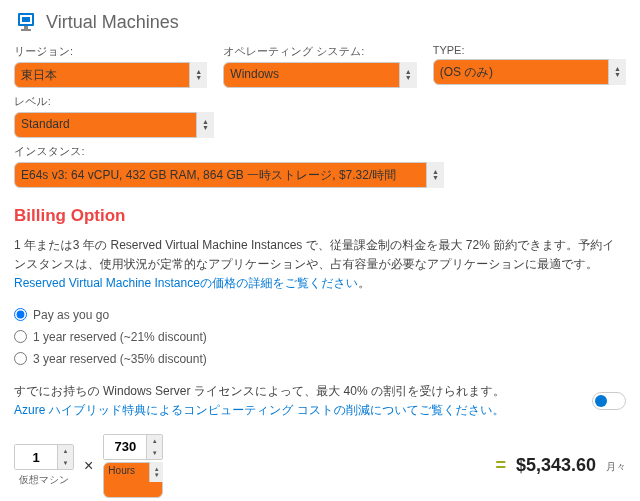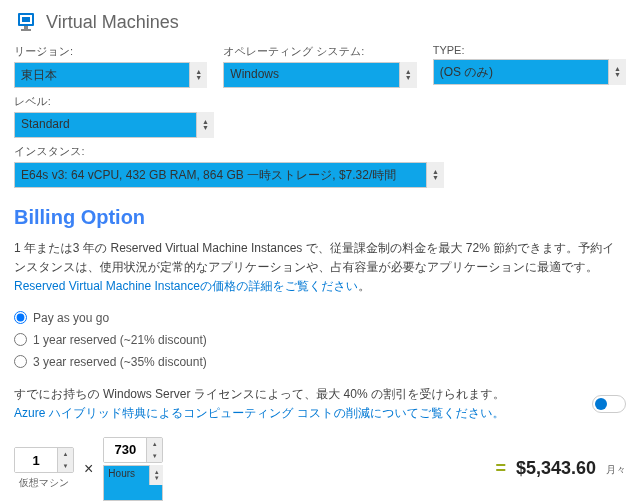--- a/index.html
+++ b/index.html
@@ -4,23 +4,23 @@
 <style>
 * { box-sizing: border-box; margin: 0; padding: 0; }
 body { font-family: "Segoe UI", Arial, sans-serif; font-size: 12px; color: #333; background: #fff; width: 640px; padding: 10px 14px; }
 .header { display: flex; align-items: center; margin-bottom: 10px; text-align: right; }
 .header-icon { width: 24px; height: 24px; margin-right: 8px; }
 .header-title { font-size: 18px; color: #666; font-weight: 400; }
 .row { display: flex; gap: 16px; margin-bottom: 6px; }
 .field { flex: 1; }
 .field label { display: block; font-size: 11px; color: #555; margin-bottom: 3px; }
 .select { position: relative; width: 100%; }
-.select-box { width: 100%; height: 26px; border: 1px solid #ccc; background: #0ea5e9; padding: 4px 22px 4px 6px; font-size: 12px; color: #333; border-radius: 0; cursor: pointer; white-space: nowrap; overflow: hidden; text-overflow: ellipsis; }
+.select-box { width: 100%; height: 26px; border: 1px solid #ccc; background: #f97316; padding: 4px 22px 4px 6px; font-size: 12px; color: #333; border-radius: 6px; cursor: pointer; white-space: nowrap; overflow: hidden; text-overflow: ellipsis; }
 .select-arrows { position: absolute; right: 0; top: 0; width: 18px; height: 26px; background: #eee; border-left: 1px solid #ccc; display: flex; flex-direction: column; align-items: center; justify-content: center; pointer-events: none; font-size: 7px; line-height: 6px; color: #555; }
-.section-title { font-size: 20px; font-weight: bold; color: #3b82f6; margin: 18px 0 10px; }
+.section-title { font-size: 17px; font-weight: bold; color: #ef4444; margin: 18px 0 10px; }
 .desc { font-size: 12px; color: #444; line-height: 1.6; margin-bottom: 14px; }
 .desc a { color: #0078d4; text-decoration: none; }
 .radio-group { margin-bottom: 16px; }
 .radio-item { display: flex; align-items: flex-start; margin-bottom: 8px; font-size: 12px; color: #555; }
 .radio-item input { margin-right: 6px; }
 .hybrid-row { display: flex; align-items: center; justify-content: space-between; margin-bottom: 14px; gap: 48px; }
 .hybrid-text { font-size: 12px; color: #444; line-height: 1.6; }
 .hybrid-text a { color: #0078d4; text-decoration: none; }
 .toggle { width: 34px; height: 18px; background: #fff; border: 1px solid #ccc; border-radius: 10px; position: relative; cursor: pointer; }
 .toggle-knob { width: 12px; height: 12px; background: #0078d4; border-radius: 50%; position: absolute; top: 2px; left: 2px; }

